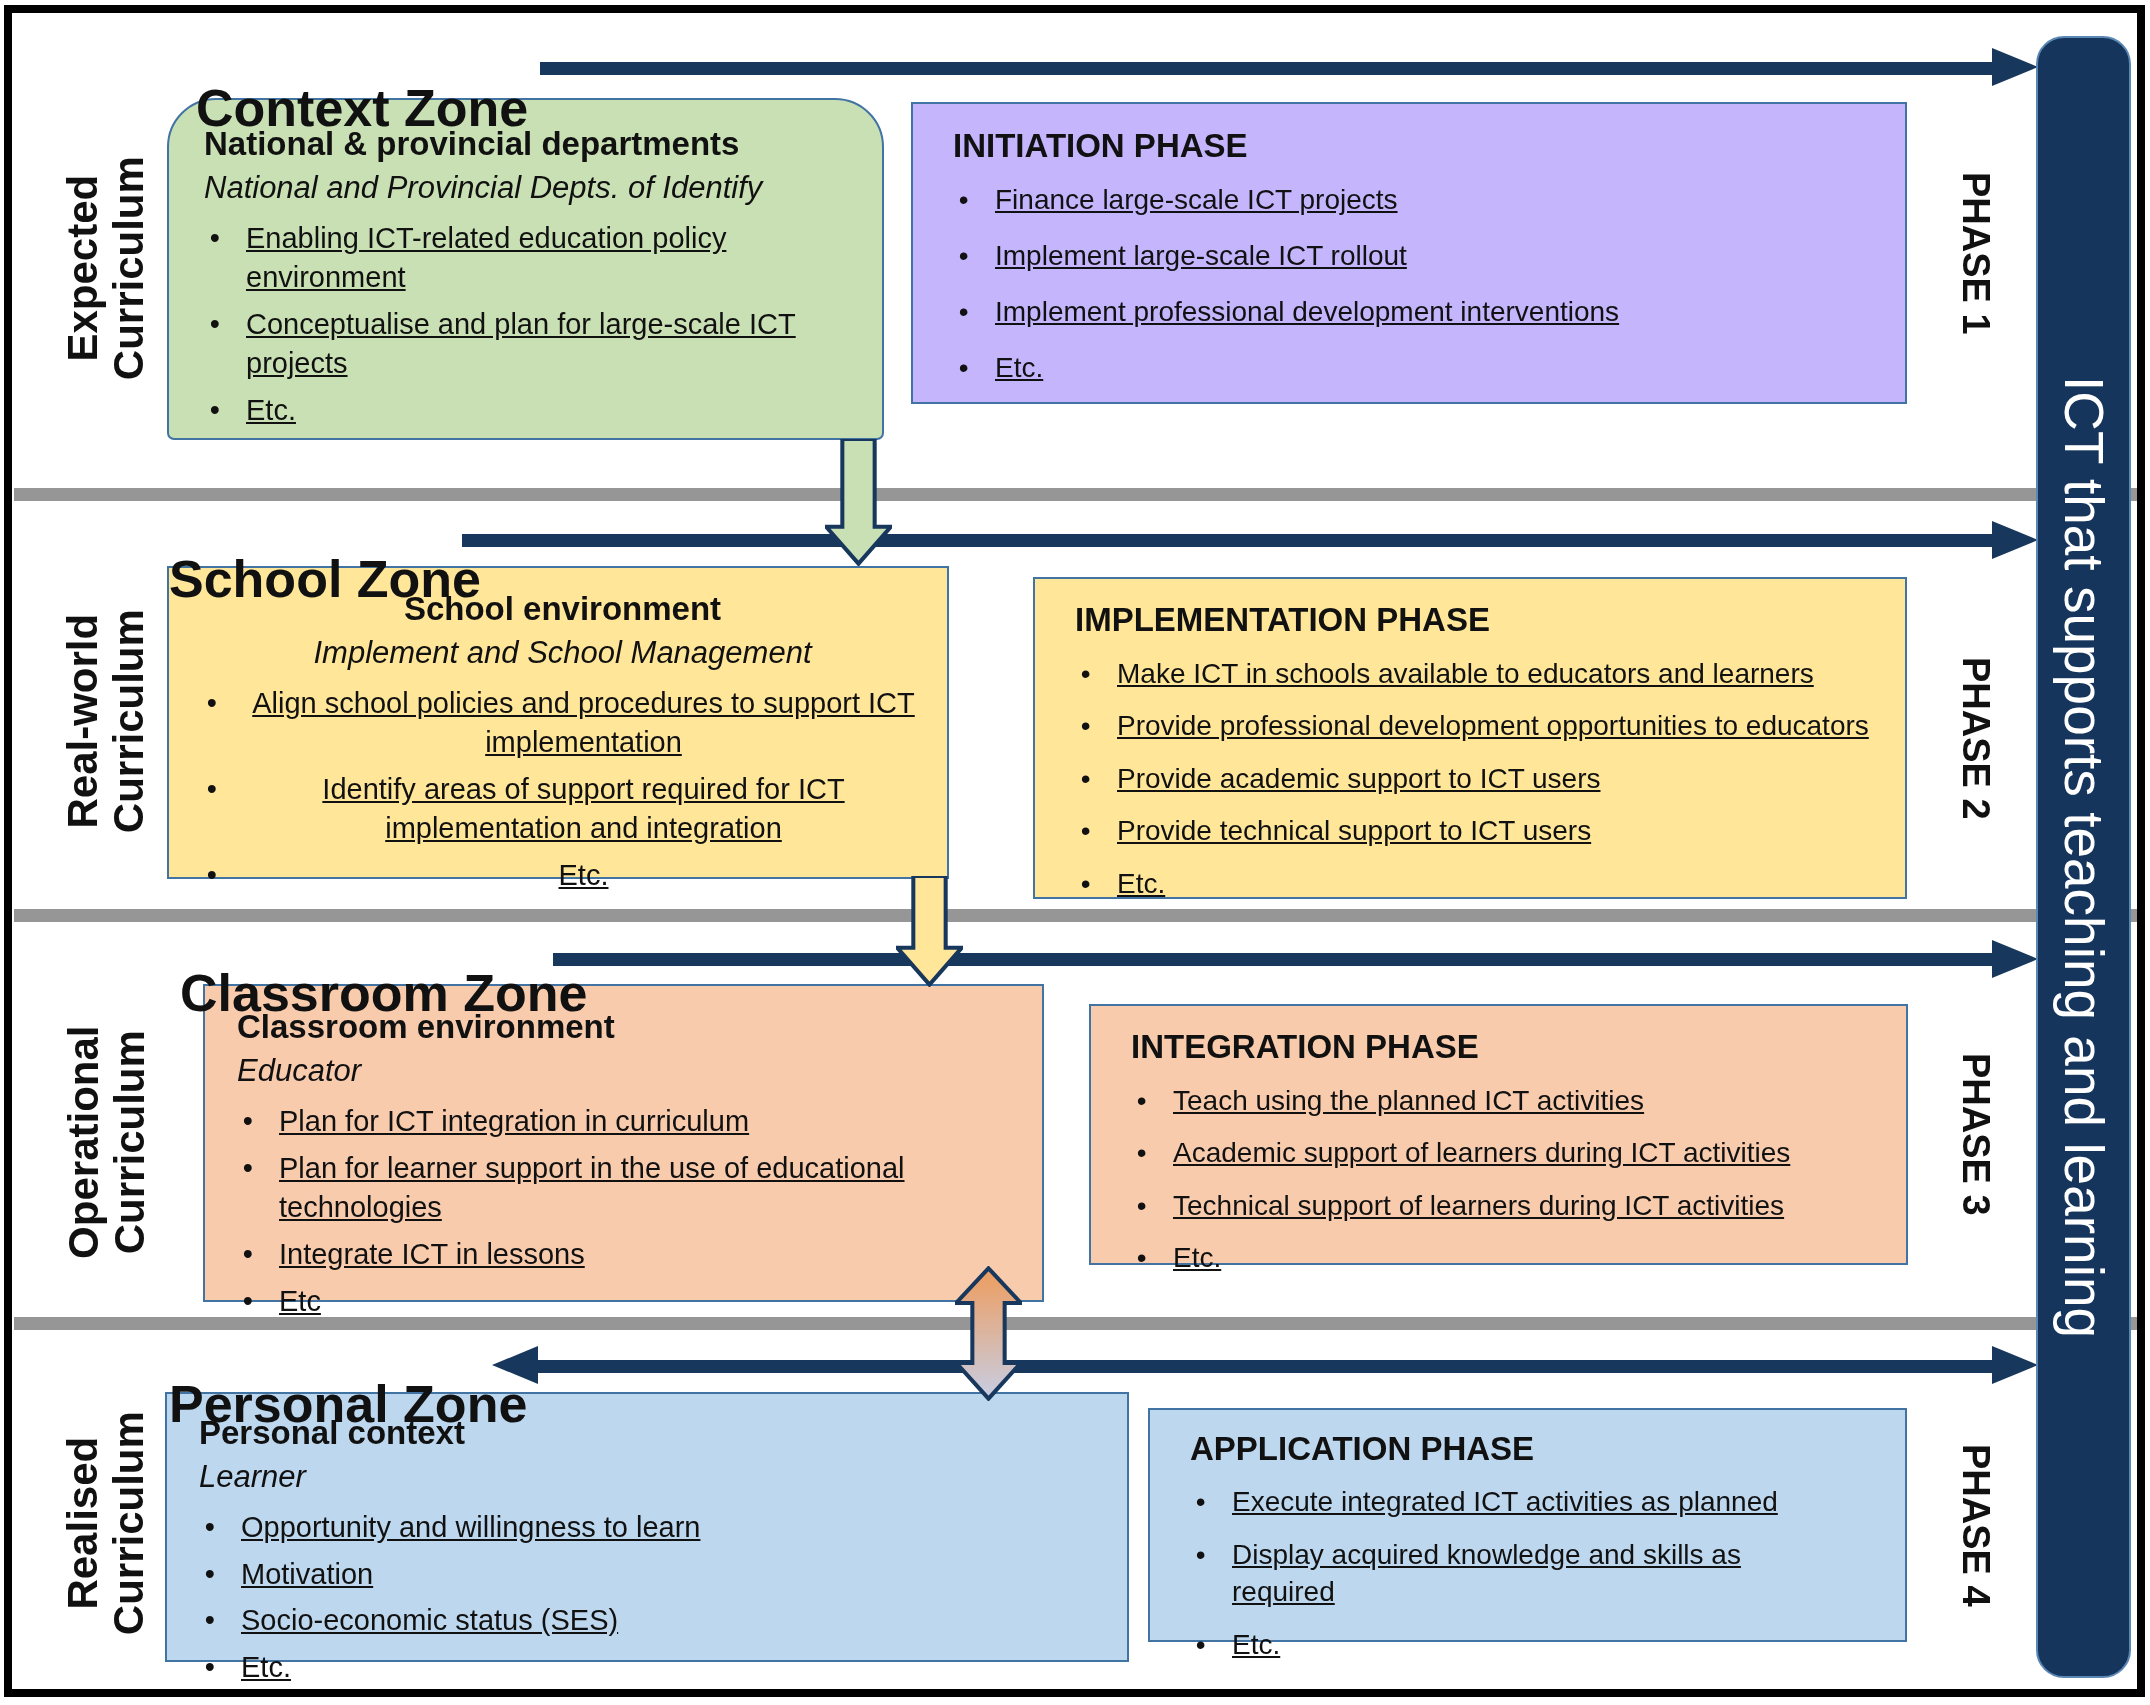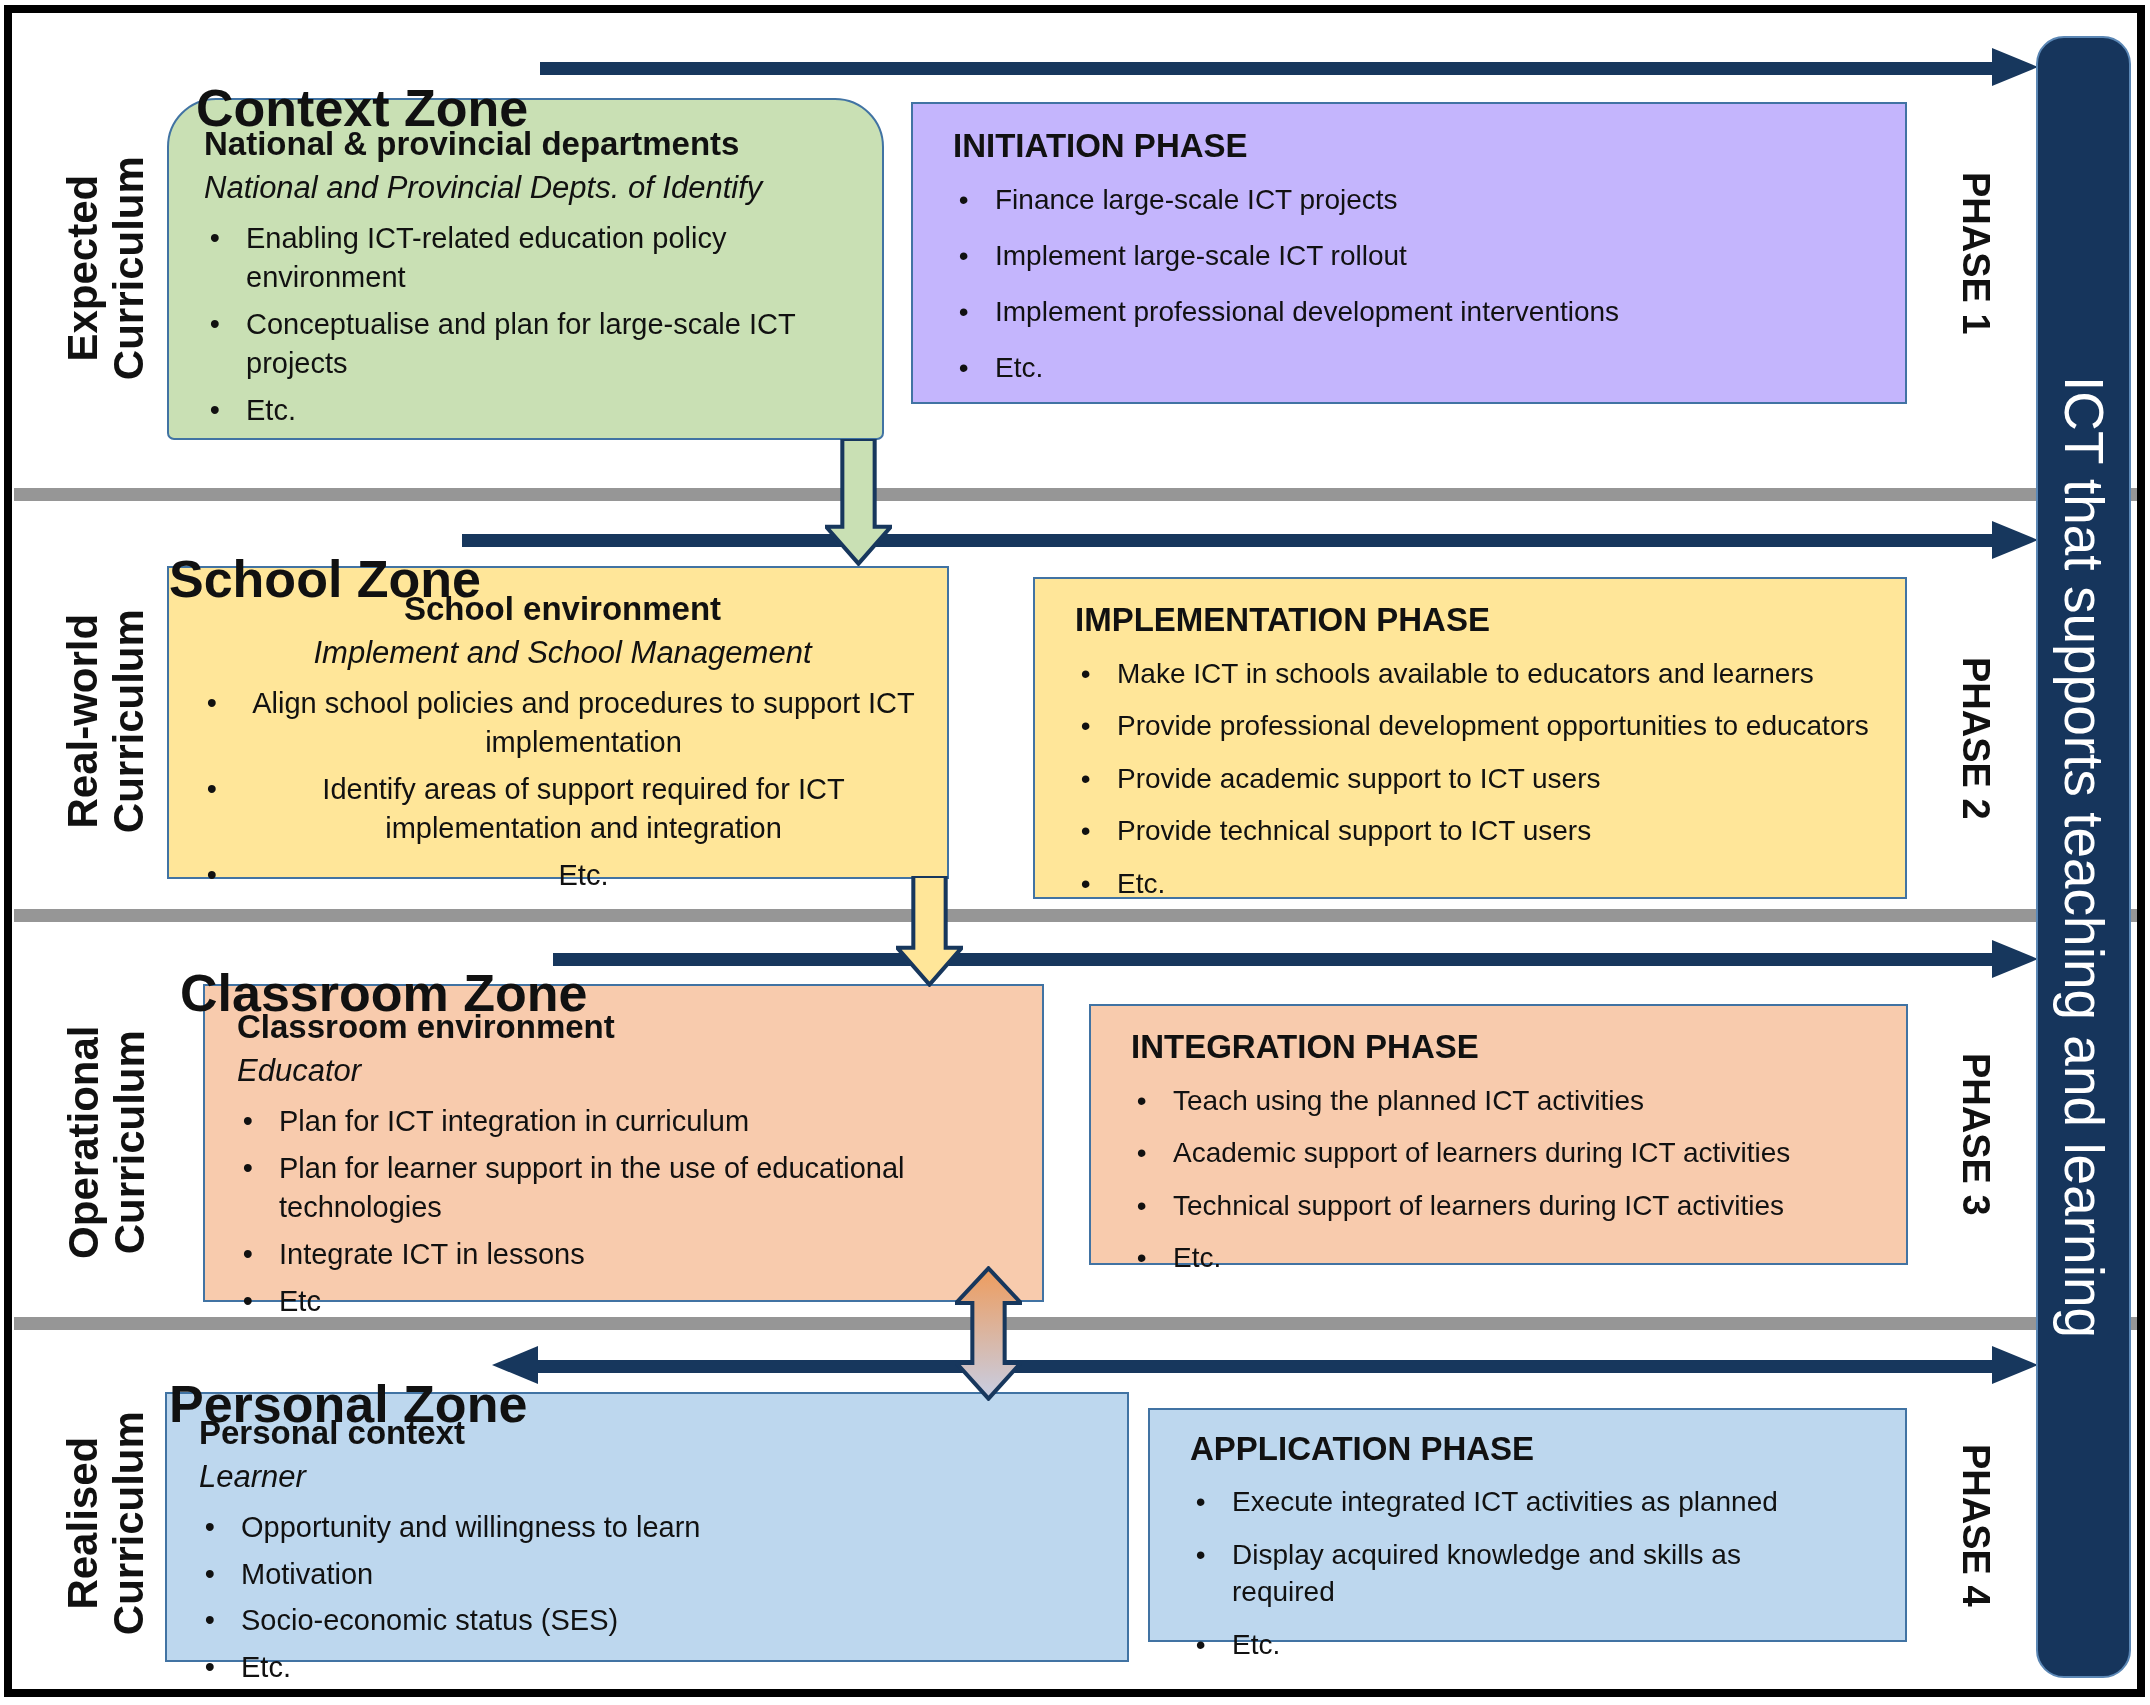--- a/index.html
+++ b/index.html
@@ -43,21 +43,21 @@
   .sl-realworld{top:548px;height:346px;}
   .sl-operational{top:969px;height:346px;}
   .sl-realised{top:1379px;height:289px;}
 
   
   .box{position:absolute;border:2.3px solid #4173A3;box-sizing:border-box;z-index:4;}
   .box h3{margin:0 0 5.8px 0;font-size:33px;font-weight:bold;line-height:1.2;}
   .box p.sub{margin:0 0 12.7px 0;font-size:31px;font-style:italic;line-height:1.2;}
   .box ul{list-style:none;margin:0;padding:0;}
   .box li{position:relative;padding-left:42px;font-size:29px;line-height:1.34;
-          margin-bottom:8px;}
+          margin-bottom:8px;text-decoration:underline;}
   .box li::before{content:"\2022";position:absolute;left:5.8px;}
   .box-green-l{left:167px;top:98px;width:717px;height:342px;background:#C9E0B4;
           border-radius:49px 49px 7px 7px;padding:24px 32px 16px 35px;}
   .box-green-r{left:911px;top:102px;width:996px;height:302px;background:#c4b5fd;
           padding:22px 23px 0 40px;}
   .box-yellow-l{left:167px;top:566px;width:782px;height:313px;background:#FFE699;
           padding:21px 23px 0 32px;text-align:center;}
   .box-yellow-r{left:1033px;top:577px;width:874px;height:322px;background:#FFE699;
           padding:21px 17.3px 0 40px;}
   .box-orange-l{left:167px;top:984px;width:841px;height:318px;background:#F8CBAD;

